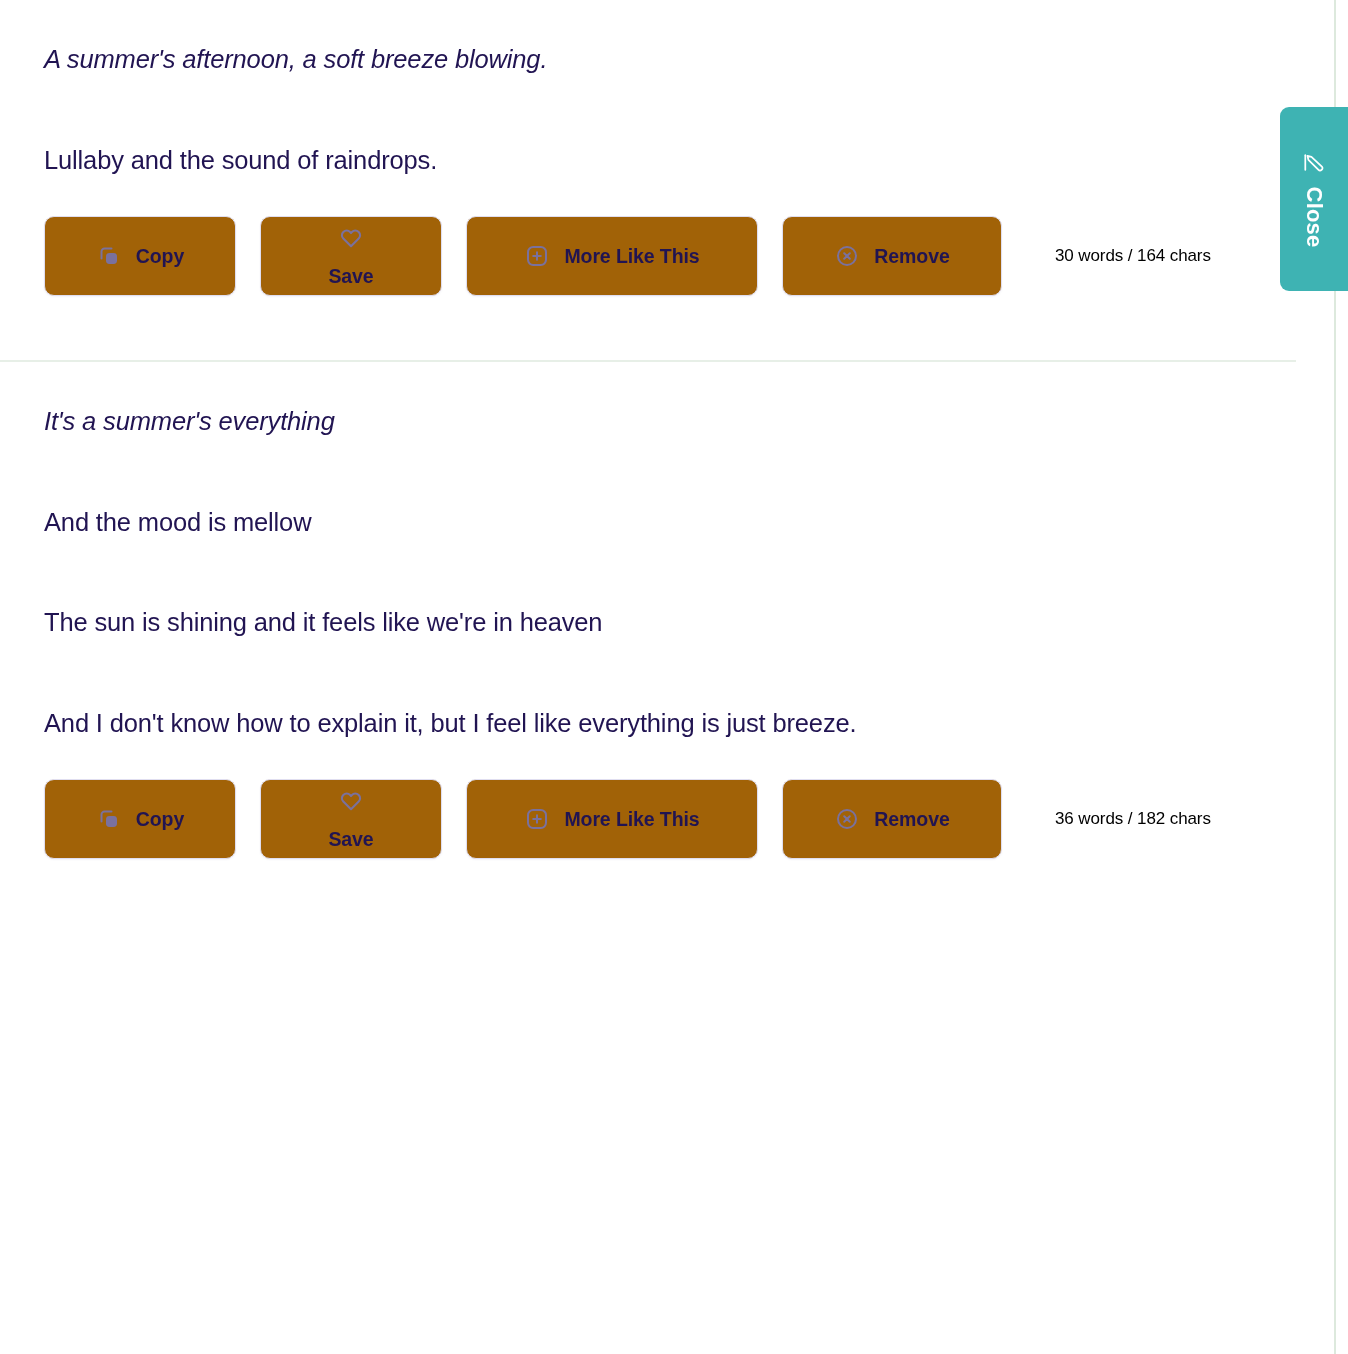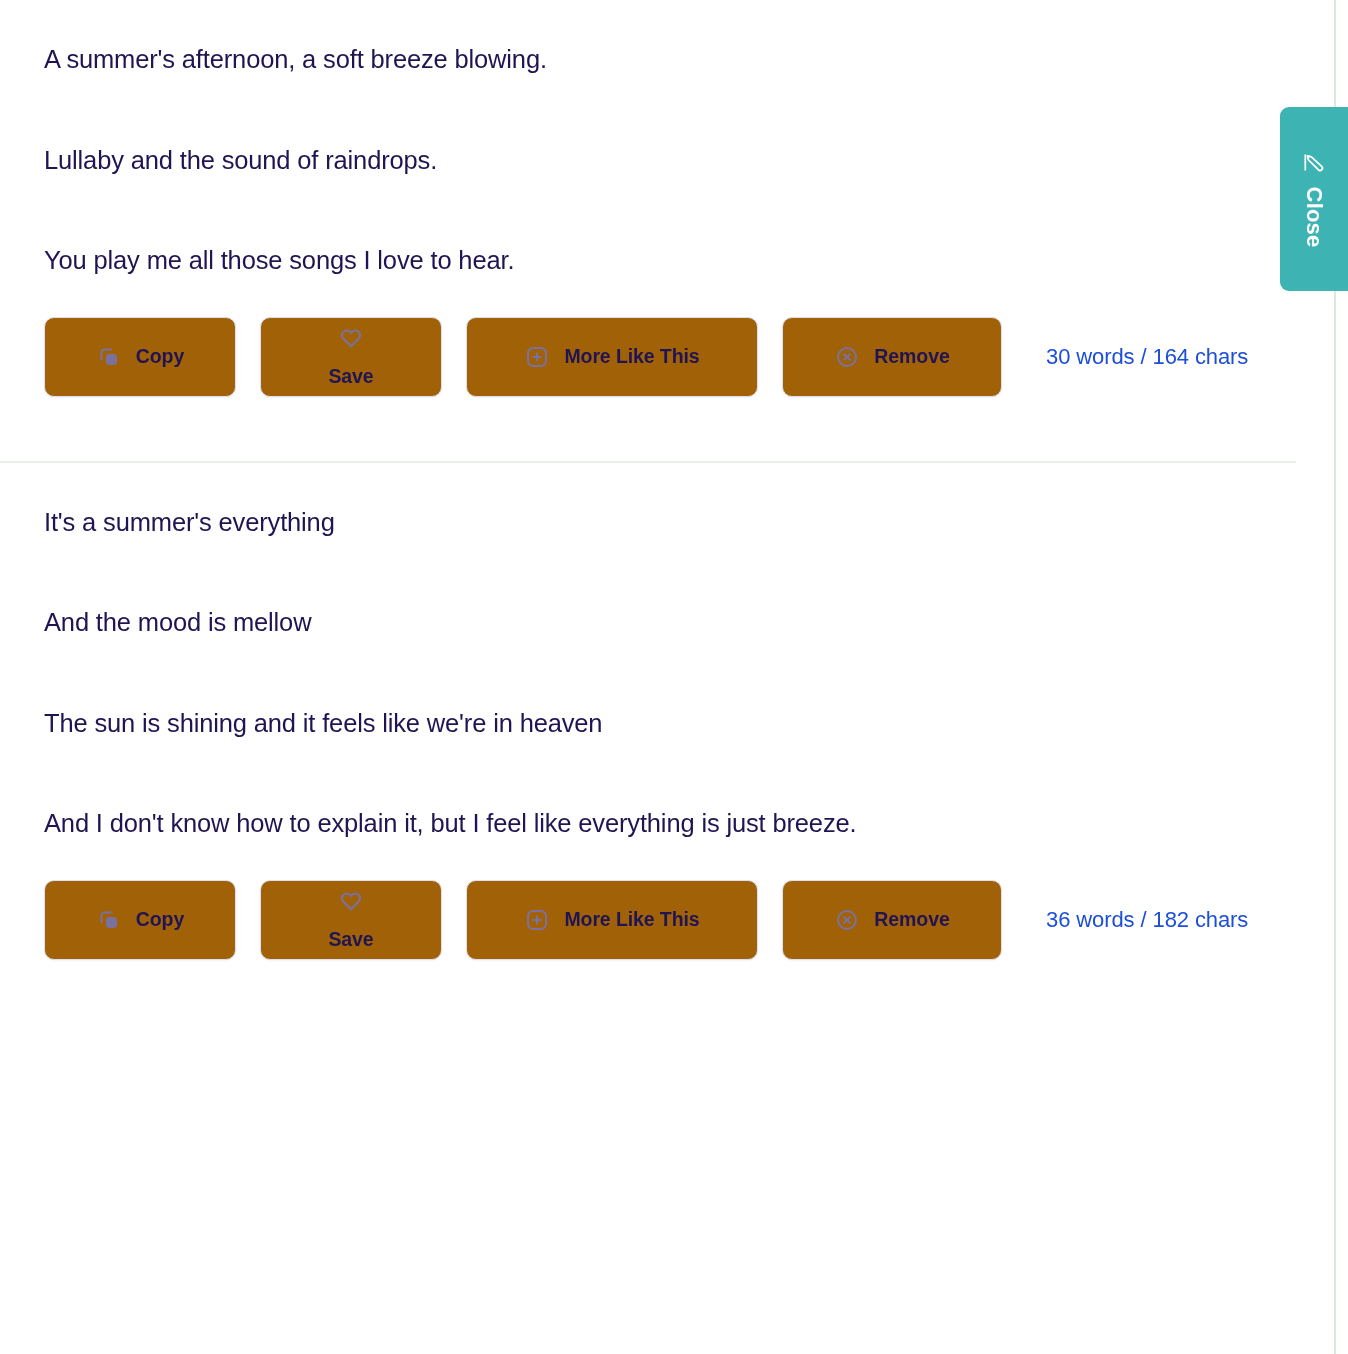--- a/index.html
+++ b/index.html
@@ -37,21 +37,21 @@
     font-size: 25.5px;
     line-height: 1.0;
     font-weight: 400;
     color: #211452;
     letter-spacing: -0.15px;
     margin: 0 0 0 0;
     padding: 38px 0 37px 0;
     white-space: pre-wrap;
   }
 
-  .lyric-line:first-child { padding-top: 33px; }
+  .lyric-line:first-child { padding-top: 33px; font-style: italic; }
 
   
   .action-bar {
     display: flex;
     align-items: center;
     gap: 24px;
     padding-top: 6px;
     padding-bottom: 8px;
   }
 
@@ -88,25 +88,25 @@
     flex: 0 0 auto;
   }
   .action-btn .ico svg { display: block; }
 
   .btn-copy   { min-width: 192px; }
   .btn-save   { min-width: 182px; flex-direction: column; }
   .btn-more   { min-width: 292px; }
   .btn-remove { min-width: 220px; }
 
   .stats {
-    font-size: 22px;
-    color: #1d4ed8;
+    font-size: 17px;
+    color: #000000;
     letter-spacing: -0.1px;
     white-space: nowrap;
-    margin-left: 20px;
+    margin-left: 29px;
   }
 
   
   .divider {
     height: 2px;
     background: #e7efe7;
     margin: 56px 0 0 0;
     width: 1296px;
   }
 
@@ -150,21 +150,20 @@
 </style>
 </head>
 <body>
 
 <div class="page">
 
   <div class="result-block">
     <div class="lyric-lines">
       <p class="lyric-line">A summer's afternoon, a soft breeze blowing.</p>
       <p class="lyric-line">Lullaby and the sound of raindrops.</p>
-      <p class="lyric-line">You play me all those songs I love to hear.</p>
     </div>
 
     <div class="action-bar">
       <button class="action-btn btn-copy">
         <span class="ico">
           <svg width="24" height="24" viewBox="0 0 24 24" fill="none">
             <path d="M14.5 4.5h-7a3 3 0 0 0-3 3v7" stroke="currentColor" stroke-width="2" stroke-linecap="round"></path>
             <rect x="9" y="9" width="11" height="11" rx="3.4" fill="currentColor"></rect>
           </svg>
         </span>

